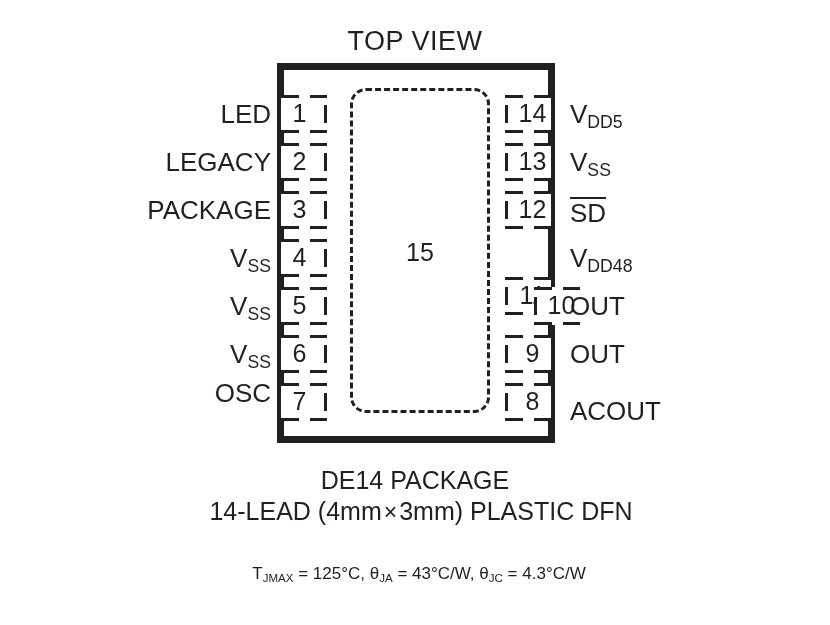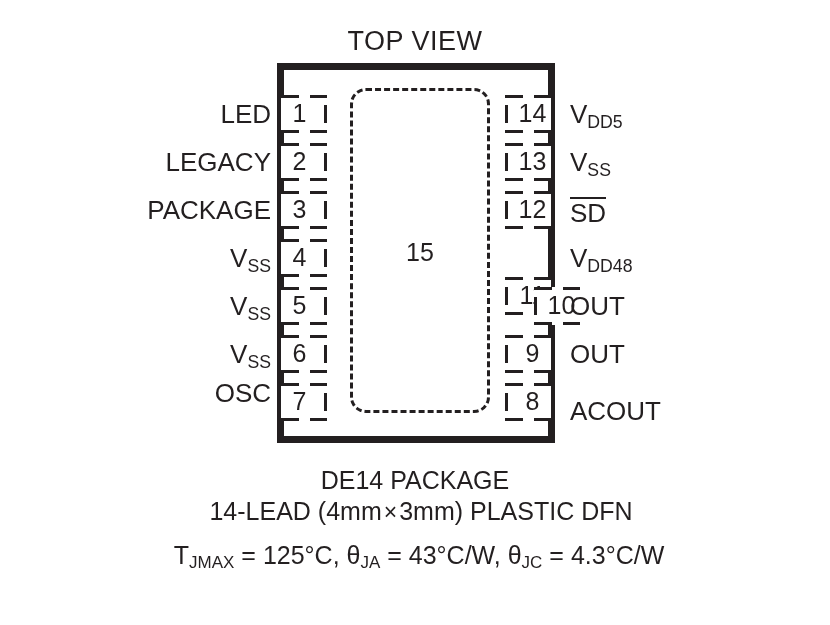--- a/index.html
+++ b/index.html
@@ -159,21 +159,21 @@
     white-space: nowrap;
   }
   .caption sub {
     font-size: 0.68em;
     vertical-align: baseline;
     position: relative;
     top: 0.26em;
   }
   .caption-package   { top: 466px; font-size: 25px; }
   .caption-leadcount { top: 497px; font-size: 25px; padding-left: 12px; }
-  .caption-thermal   { top: 541px; font-size: 25px; padding-left: 8px; }
+  .caption-thermal   { top: 564px; font-size: 17px; padding-left: 8px; }
   .caption-pad       { top: 576px; font-size: 25px; }
   .times { font-size: 0.92em; padding: 0 2px; }
 </style>
 </head>
 <body>
 
 <div id="pinout-root">
 
   <div class="top-view-title">TOP VIEW</div>
 

